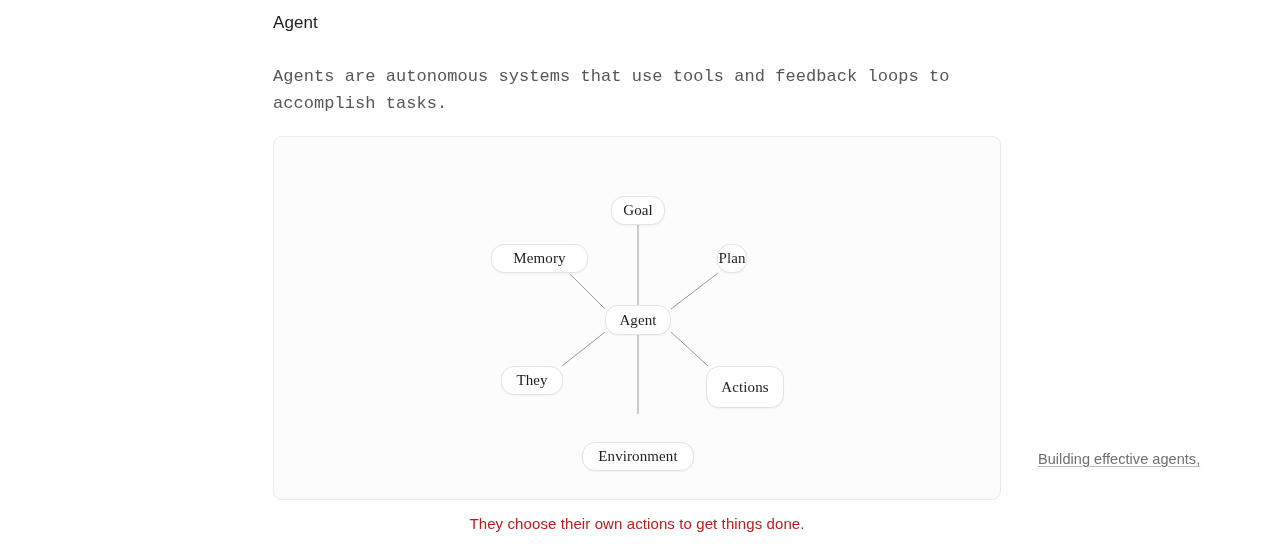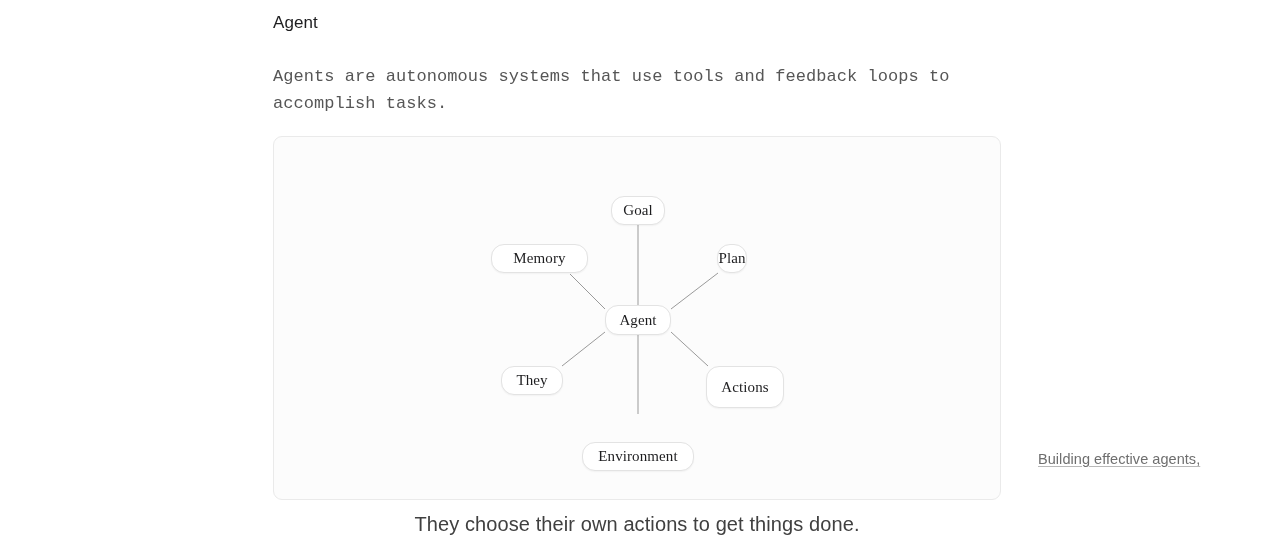--- a/index.html
+++ b/index.html
@@ -107,23 +107,23 @@
   .node-actions     { left: 432px; top: 229px; width: 78px;  height: 42px; }
   .node-environment { left: 308px; top: 277px; width: 112px; height: 29px; margin-top: 28px; }
 
   
   .diagram-caption {
     position: absolute;
     left: 273px;
     top: 513px;
     width: 728px;
     text-align: center;
-    font-size: 20px;
+    font-size: 15px;
     line-height: 22px;
-    color: #404040;
+    color: #b91c1c;
     letter-spacing: 0.1px;
   }
 
   
   .citation {
     position: absolute;
     left: 1038px;
     top: 448px;
     width: 230px;
     font-size: 14.5px;

